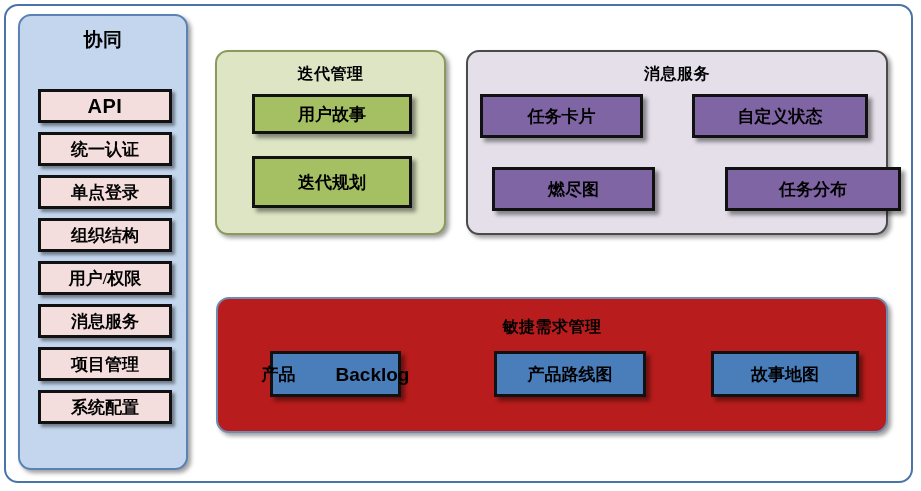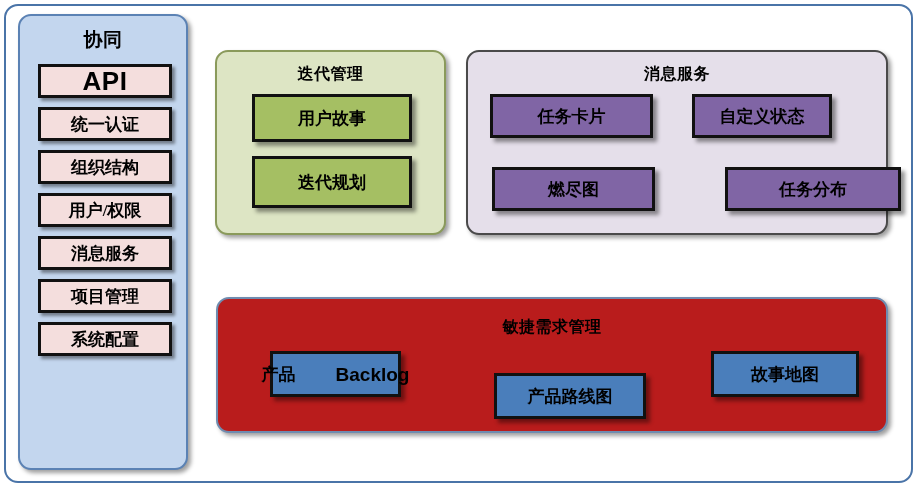--- a/index.html
+++ b/index.html
@@ -80,22 +80,23 @@
     justify-content: center;
     font-family: "Liberation Serif", "DejaVu Serif", serif;
     font-size: 17px;
     font-weight: bold;
     color: #000000;
     box-shadow: 3px 3px 3px rgba(0,0,0,0.42);
     line-height: 1;
   }
   .chip.latin {
     font-family: "Liberation Sans", "DejaVu Sans", sans-serif;
-    font-size: 26px;
+    font-size: 20px;
     letter-spacing: 0.5px;
+    margin-top: 25px;
   }
 
   
   .iteration {
     left: 215px;
     top: 50px;
     width: 231px;
     height: 185px;
     background: #dde5c4;
     border: 2px solid #8a9a5b;
@@ -189,52 +190,53 @@
 <div id="canvas">
 
   <div class="outer-frame"></div>
 
   <div class="panel sidebar">
     <div class="panel-title">协同</div>
     <div class="sidebar-list">
 
       <div class="chip latin">API</div>
       <div class="chip">统一认证</div>
+      <div class="chip">单点登录</div>
       <div class="chip">组织结构</div>
       <div class="chip">用户/权限</div>
       <div class="chip">消息服务</div>
       <div class="chip">项目管理</div>
       <div class="chip">系统配置</div>
 
     </div>
   </div>
 
   <div class="panel iteration">
     <div class="panel-title">迭代管理</div>
     <div class="card-wrap">
-      <div class="card green" style="left:0; top:0; width:160px; height:48px;">用户故事</div>
+      <div class="card green" style="left:0; top:0; width:160px; height:40px;">用户故事</div>
       <div class="card green" style="left:0; top:62px; width:160px; height:52px;">迭代规划</div>
     </div>
   </div>
 
   <div class="panel taskboard">
     <div class="panel-title">消息服务</div>
     <div class="grid">
-      <div class="card purple" style="left:22px; top:0; width:163px; height:44px;">任务卡片</div>
-      <div class="card purple" style="left:224px; top:0; width:140px; height:44px;">自定义状态</div>
+      <div class="card purple" style="left:12px; top:0; width:163px; height:44px;">任务卡片</div>
+      <div class="card purple" style="left:224px; top:0; width:176px; height:44px;">自定义状态</div>
       <div class="card purple" style="left:24px; top:73px; width:163px; height:44px;">燃尽图</div>
       <div class="card purple" style="left:224px; top:73px; width:176px; height:44px;margin-left:33px;">任务分布</div>
     </div>
   </div>
 
   <div class="panel agile">
     <div class="panel-title">敏捷需求管理</div>
     <div class="row">
       <div class="card blue mixed" style="left:52px; top:0; width:131px; height:46px;">
         <span class="han-part">产品</span>
           <span class="latin-part">Backlog</span>
       </div>
-      <div class="card blue" style="left:276px; top:0; width:152px; height:46px;margin-top:22px;">产品路线图</div>
+      <div class="card blue" style="left:276px; top:0; width:152px; height:46px;">产品路线图</div>
       <div class="card blue" style="left:493px; top:0; width:148px; height:46px;">故事地图</div>
     </div>
   </div>
 
 </div>
 
 </body></html>

